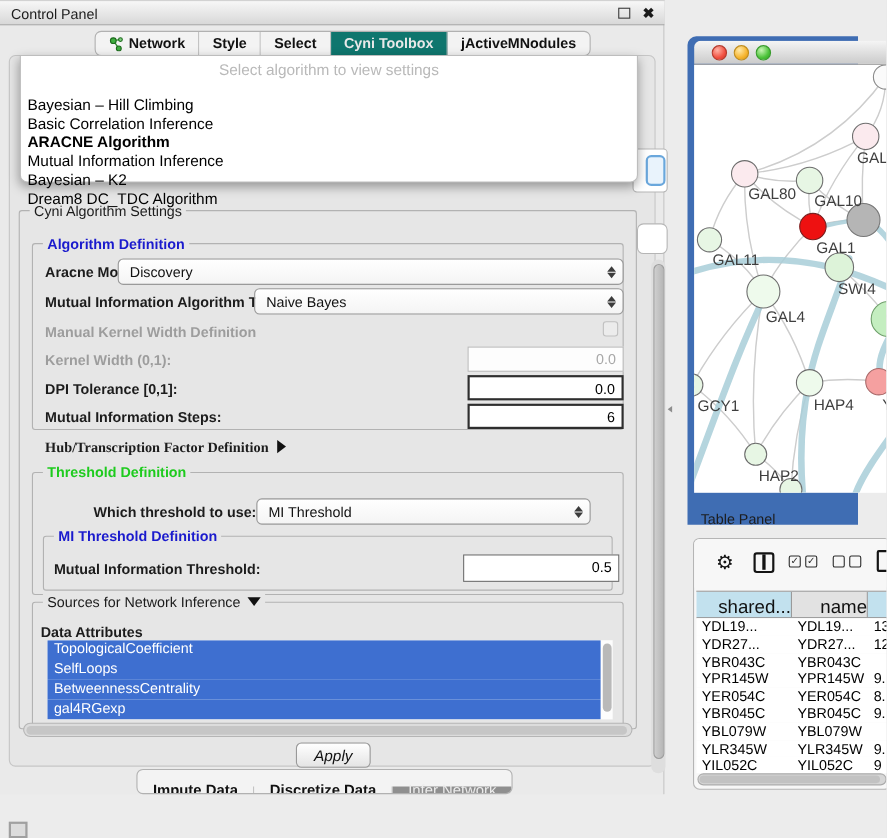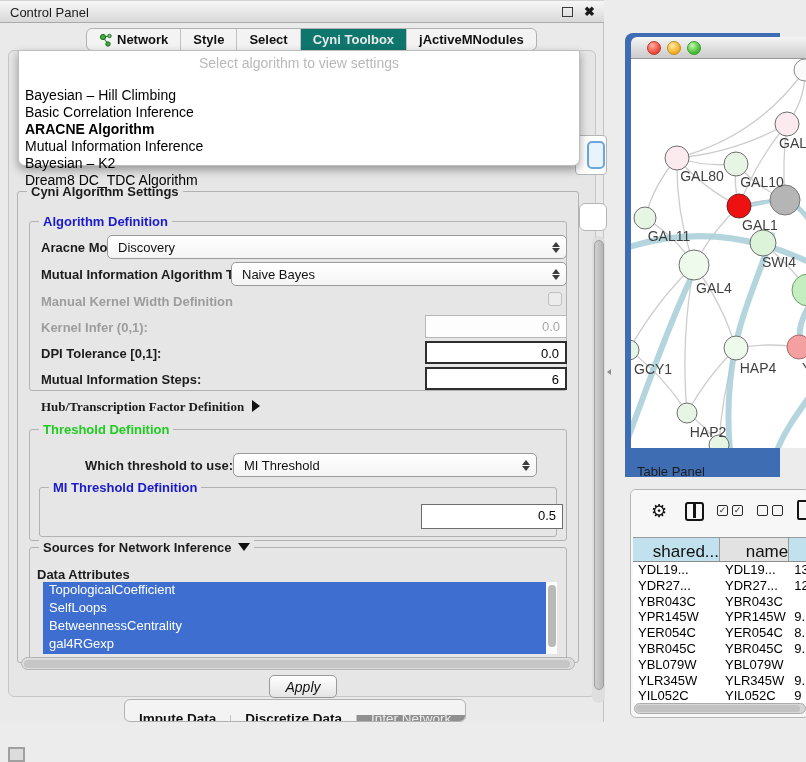--- a/index.html
+++ b/index.html
@@ -39,21 +39,21 @@
   #algo-placeholder { position:absolute; left:0; top:4px; width:100%; text-align:center; font-size:14px; color:#b9b9b9; }
   .algo-item { position:absolute; left:6px; width:540px; height:17px; font-size:14px; color:#000; padding-left:0; white-space:nowrap; cursor:pointer;margin-top:16px; }
   .algo-item.bold { font-weight:bold; }
 
   
   #set-vscroll { position:absolute; left:583px; top:185px; width:13px; height:467px; background:#dedede; border-radius:7px; }
   #set-vscroll .thumb { position:absolute; left:1.5px; top:4px; width:10px; height:450px; background:linear-gradient(90deg,#cfcfcf,#b6b6b6); border:1px solid #9e9e9e; border-radius:5px; }
 
   
   .gbox { position:absolute; border:1px solid #b2b2b2; border-radius:3px; }
-  .gtitle { position:absolute; font-size:13px; background:#e6e6e6; padding:0 4px; white-space:nowrap;font-weight:bold; }
+  .gtitle { position:absolute; font-size:13px; background:#e6e6e6; padding:0 4px; white-space:nowrap; }
   .gtitle.blue { color:#1a1acd; font-weight:bold; }
   .gtitle.green { color:#1ecb1e; font-weight:bold; }
 
   .flabel { position:absolute; font-size:13px; font-weight:bold; color:#1c1c1c; white-space:nowrap; }
   .flabel.disabled { color:#9d9d9d; }
 
   .combo { position:absolute; height:24px; background:linear-gradient(#ffffff,#f4f4f4); border:1px solid #9a9a9a; border-radius:5px; cursor:pointer; }
   .combo .cval { position:absolute; left:10px; top:4px; font-size:13px; color:#111; white-space:nowrap; }
   .combo .spin { position:absolute; right:0; top:0; width:20px; height:100%; display:flex; flex-direction:column; align-items:center; justify-content:center; gap:1px; }
   .combo .spin .up { width:0;height:0;border-left:4px solid transparent;border-right:4px solid transparent;border-bottom:5px solid #3c3c3c; }
@@ -188,21 +188,21 @@
         <span class="cval">Naive Bayes</span>
         <span class="spin">
             <span class="up"></span>
             <span class="dn"></span>
           </span>
       </div>
 
       <span class="flabel disabled" style="left:32px; top:243px;">Manual Kernel Width Definition</span>
       <div class="checkbox" style="left:539px; top:241px;"></div>
 
-      <span class="flabel disabled" style="left:32px; top:269px;">Kernel Infer (0,1):</span>
+      <span class="flabel disabled" style="left:32px; top:269px;">Kernel Width (0,1):</span>
       <div class="tfield disabled" style="left:416px; top:264px; width:142px;">0.0</div>
 
       <span class="flabel" style="left:32px; top:295px;">DPI Tolerance [0,1]:</span>
       <div class="tfield strong" style="left:416px; top:290px; width:142px;">0.0</div>
 
       <span class="flabel" style="left:32px; top:321px;">Mutual Information Steps:</span>
       <div class="tfield strong" style="left:416px; top:316px; width:142px;">6</div>
 
       <span class="flabel" style="left:32px; top:348px;font-family:Liberation Serif, serif;"><span>Hub/Transcription Factor Definition</span><span class="tri-right"></span></span>
 
@@ -214,20 +214,21 @@
         <span class="cval">MI Threshold</span>
         <span class="spin">
             <span class="up"></span>
             <span class="dn"></span>
           </span>
       </div>
 
       <div class="gbox" style="left:30px; top:436px; width:518px; height:50px;"></div>
       <span class="gtitle blue" style="left:40px; top:429px;">MI Threshold Definition</span>
 
+      <span class="flabel" style="left:40px; top:459px;">Mutual Information Threshold:</span>
       <div class="tfield norm" style="left:412px; top:453px; width:142px; height:25px;">0.5</div>
 
       <div class="gbox" style="left:20px; top:496px; width:538px; height:116px;"></div>
       <span class="gtitle" style="left:30px; top:489px; color:#1c1c1c;"><span>Sources for Network Inference</span><span class="tri-down"></span></span>
 
       <span class="flabel" style="left:28px; top:516px;">Data Attributes</span>
 
       <div id="attr-list" style="top:531px; left:34px;">
         <div class="attr-item">TopologicalCoefficient</div>
         <div class="attr-item">SelfLoops</div>

